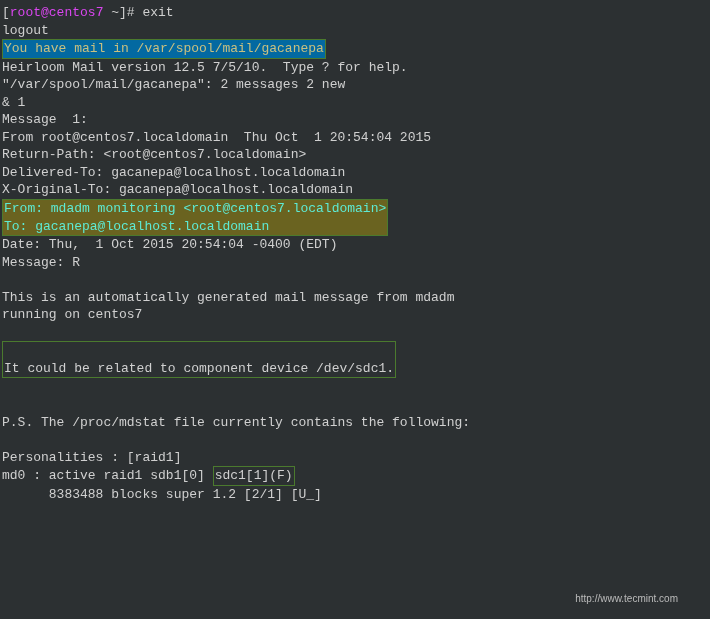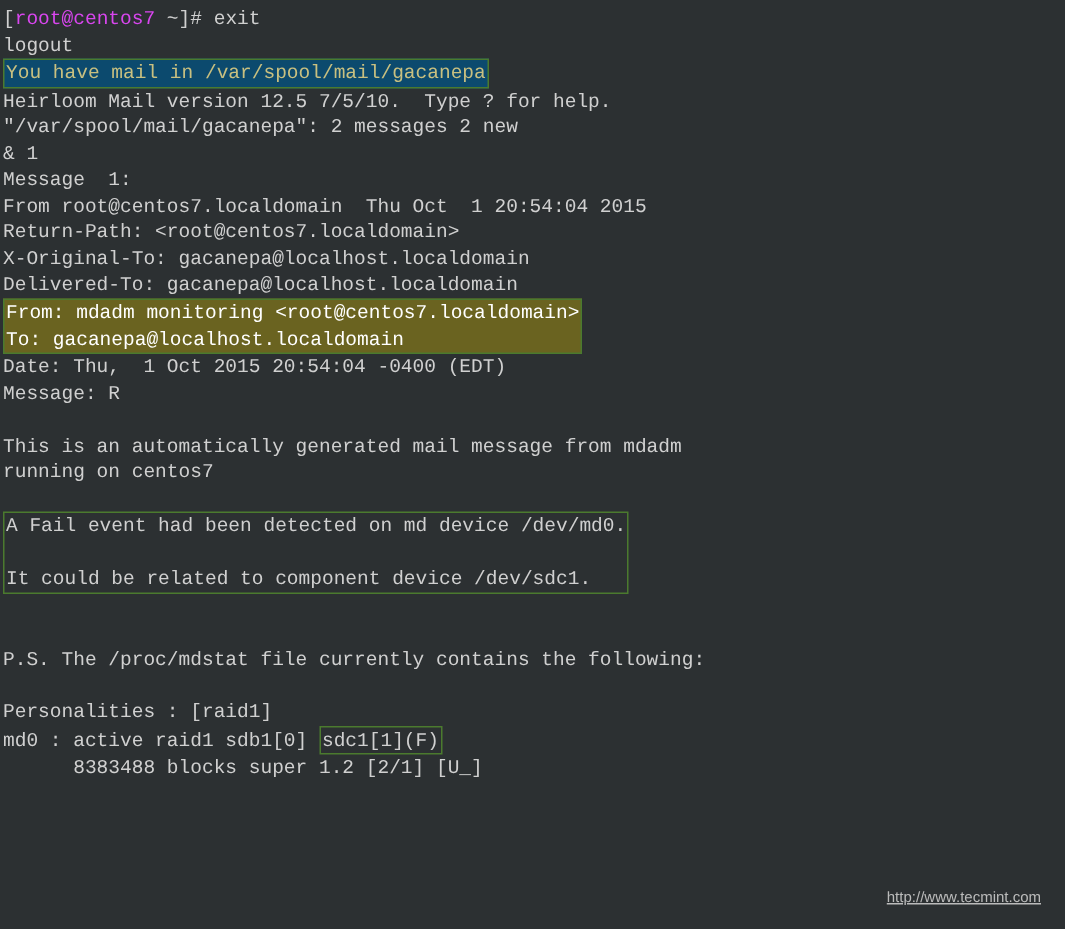--- a/index.html
+++ b/index.html
@@ -10,71 +10,69 @@
       line-height: 1.35;
       color: #d0d0d0;
       width: 710px;
       height: 619px;
       padding: 4px 2px;
       overflow: hidden;
       position: relative;
     }
     .line { white-space: pre; }
     .green-text { color: #d946ef; }
-    .yellow-text { color: #ffffff; }
-    .highlight-olive { background: #0c4a6e; color: #c9c080; }
+    .yellow-text { color: #5eead4; }
+    .highlight-olive { background: #0369a1; color: #c9c080; }
     .box {
       display: inline-block;
       border: 1px solid #4b7a2e;
       padding: 0 1px;
     }
     .box-block {
       border: 1px solid #4b7a2e;
       display: block;
       padding: 0 1px;
       width: fit-content;
     }
     .box-olive { background: #6a6320; }
     .watermark {
       position: absolute;
       bottom: 14px;
-      right: 16px;
+      right: 32px;
       font-size: 10px;
       color: #bbb;
       font-family: sans-serif;
-      text-decoration: underline;
     }
   </style>
 </head>
 <body>
 
 <div>
   <div class="line"><span>[</span><span class="green-text">root@centos7</span><span> ~</span><span>]# exit</span></div>
   <div class="line">logout</div>
   <div class="line"><span class="box highlight-olive">You have mail in /var/spool/mail/gacanepa</span></div>
   <div class="line">Heirloom Mail version 12.5 7/5/10.  Type ? for help.</div>
   <div class="line">"/var/spool/mail/gacanepa": 2 messages 2 new</div>
   <div class="line">&amp; 1</div>
   <div class="line">Message  1:</div>
   <div class="line">From root@centos7.localdomain  Thu Oct  1 20:54:04 2015</div>
   <div class="line">Return-Path: &lt;root@centos7.localdomain&gt;</div>
+  <div class="line">Delivered-To: gacanepa@localhost.localdomain</div>
   <div class="line">X-Original-To: gacanepa@localhost.localdomain</div>
-  <div class="line">Delivered-To: gacanepa@localhost.localdomain</div>
   <div class="box-block box-olive">
     <div class="line yellow-text">From: mdadm monitoring &lt;root@centos7.localdomain&gt;</div>
     <div class="line yellow-text">To: gacanepa@localhost.localdomain</div>
   </div>
   <div class="line">Date: Thu,  1 Oct 2015 20:54:04 -0400 (EDT)</div>
   <div class="line">Message: R</div>
   <div class="line">&nbsp;</div>
   <div class="line">This is an automatically generated mail message from mdadm</div>
   <div class="line">running on centos7</div>
   <div class="line">&nbsp;</div>
   <div class="box-block">
-    <div class="line">A Fail event had been detected on md device /dev/md0.</div>
     <div class="line">&nbsp;</div>
     <div class="line">It could be related to component device /dev/sdc1.</div>
   </div>
   <div class="line">&nbsp;</div>
   <div class="line">&nbsp;</div>
   <div class="line">P.S. The /proc/mdstat file currently contains the following:</div>
   <div class="line">&nbsp;</div>
   <div class="line">Personalities : [raid1]</div>
   <div class="line"><span>md0 : active raid1 sdb1[0] </span><span class="box">sdc1[1](F)</span></div>
   <div class="line">      8383488 blocks super 1.2 [2/1] [U_]</div>

